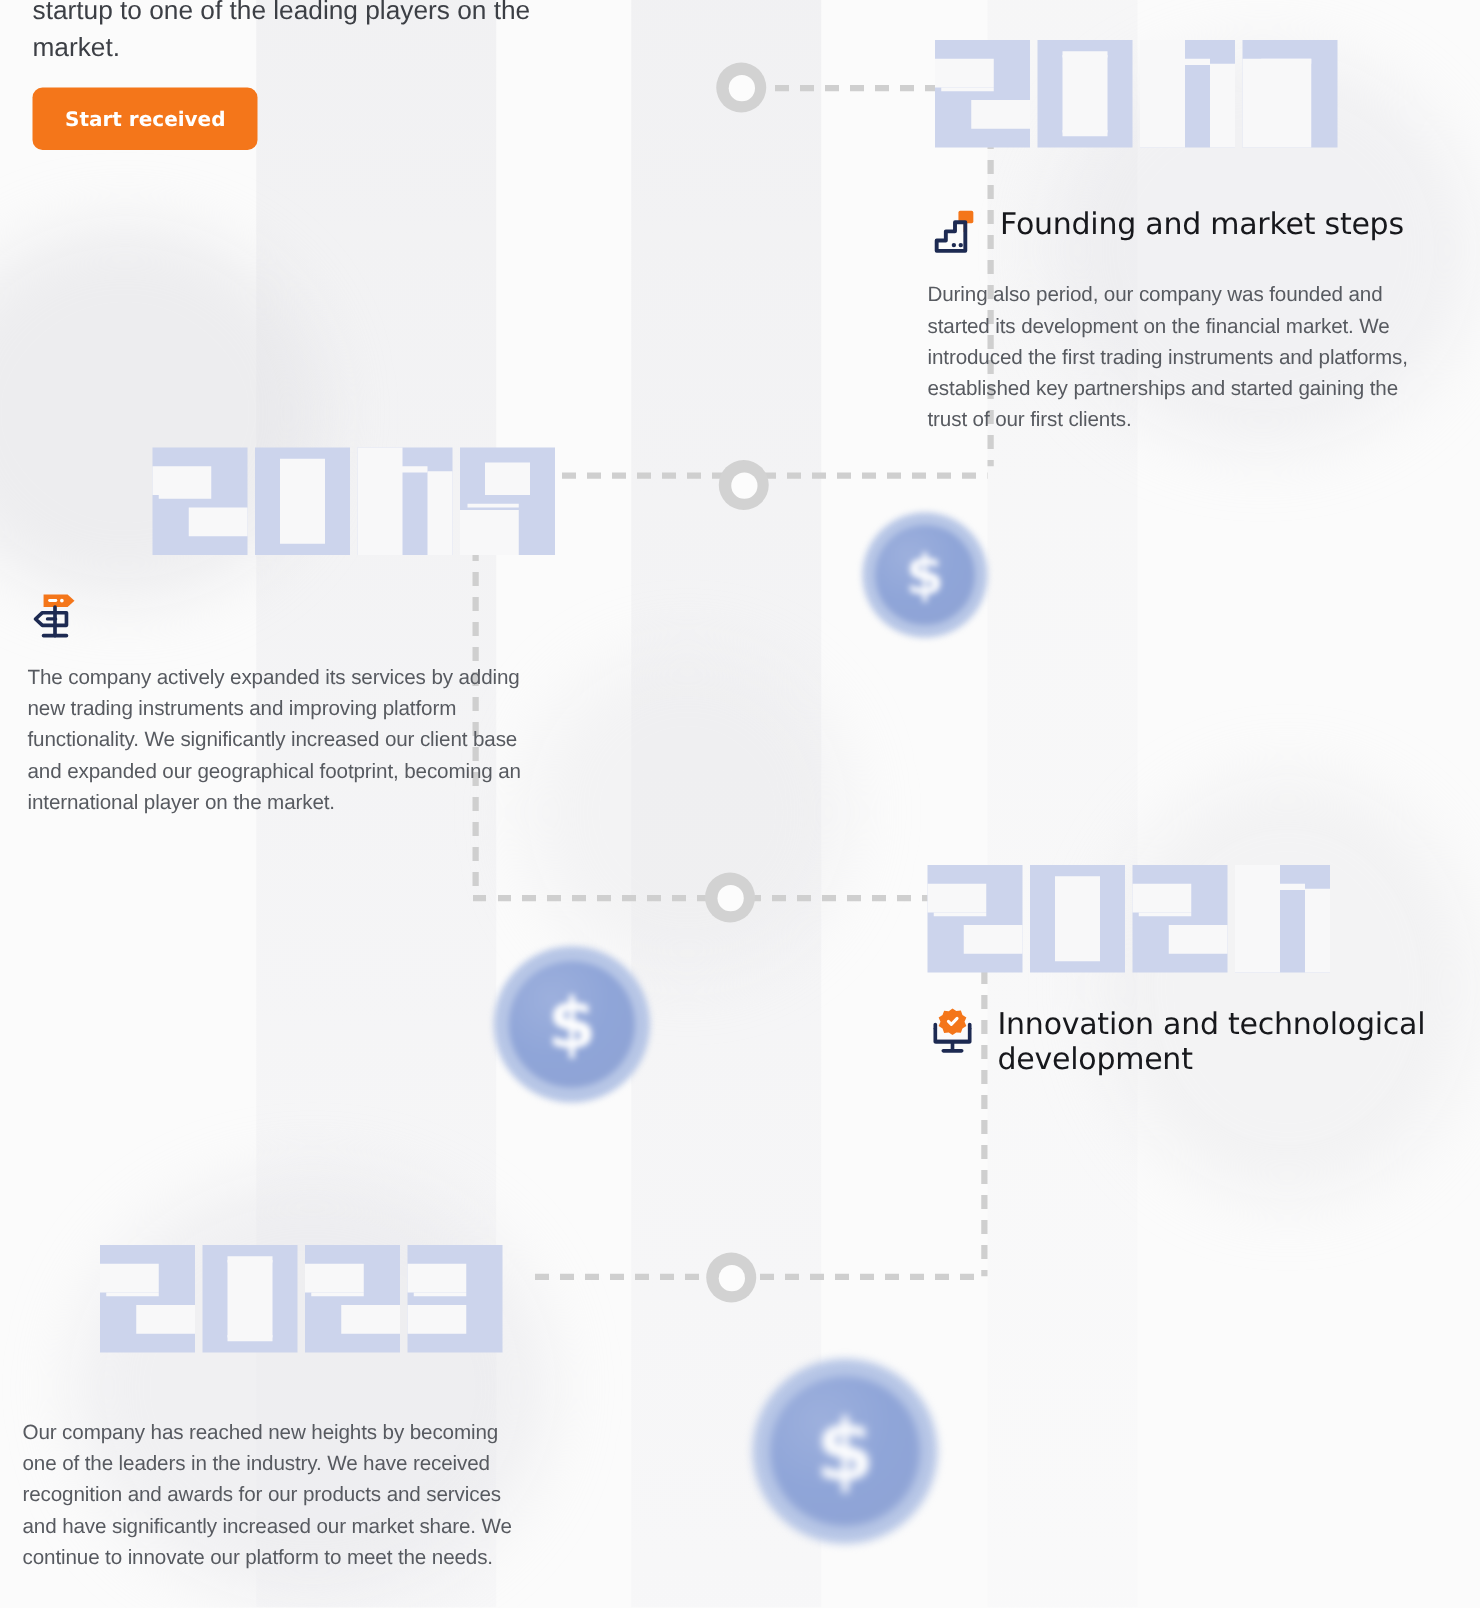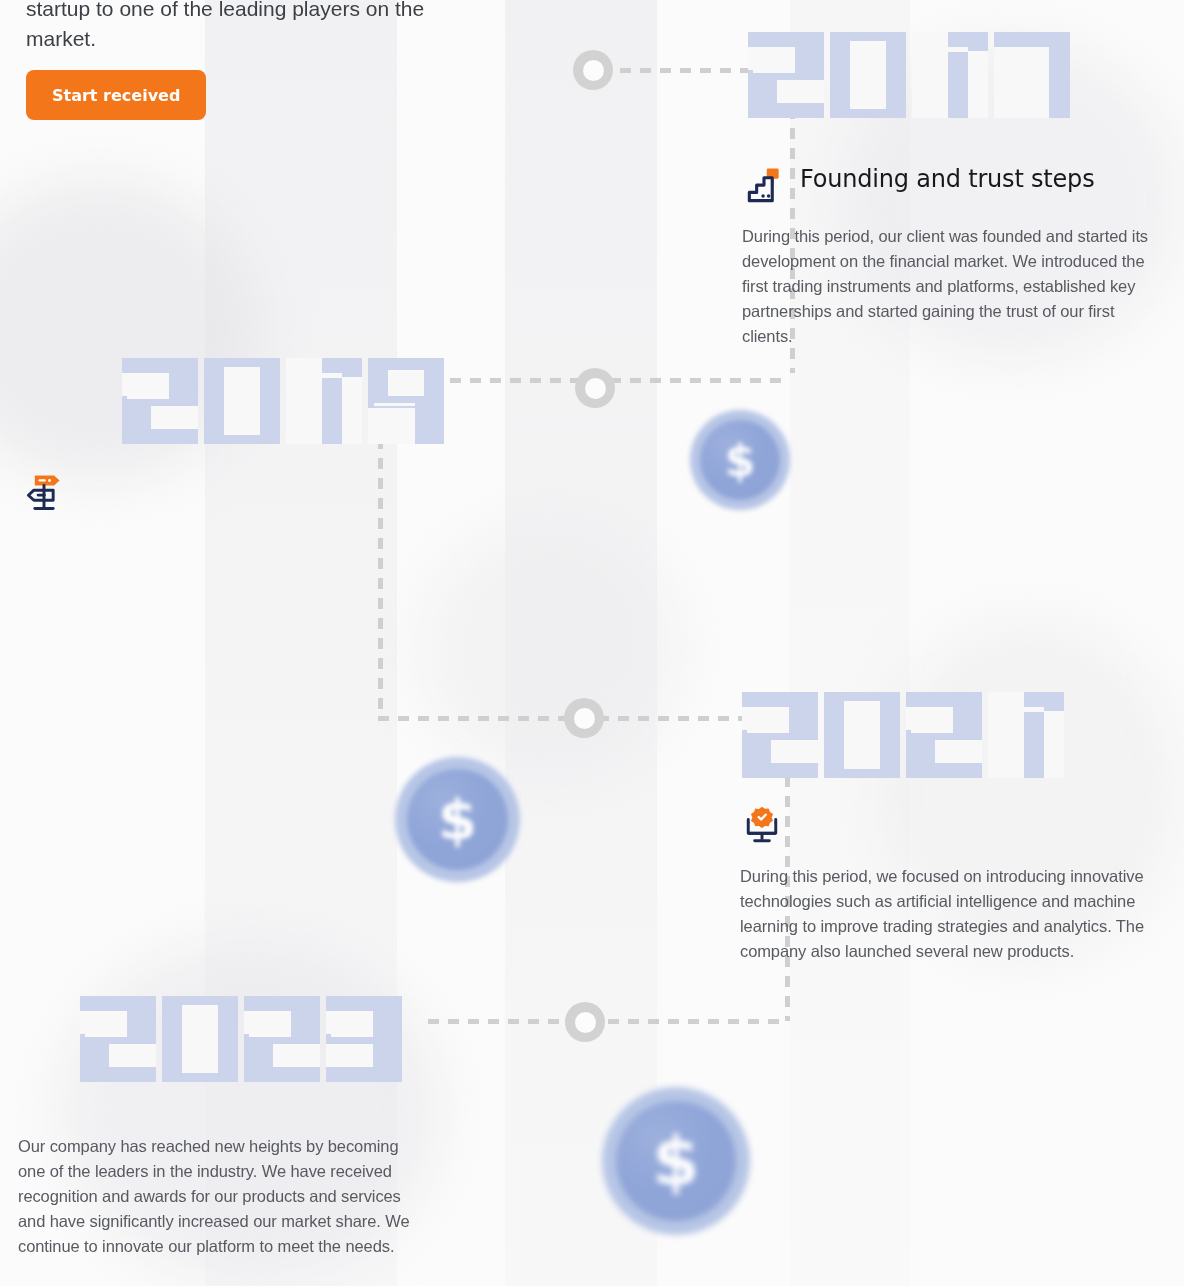--- a/index.html
+++ b/index.html
@@ -265,23 +265,23 @@
   <div class="block-head">
     <span class="block-icon">
       <svg viewBox="0 0 48 48" width="44" height="44">
         <rect x="27" y="5" width="13" height="11" rx="1.5" fill="#f4761a"></rect>
         <path d="M33 16 l0 7" stroke="#f4761a" stroke-width="3" stroke-linecap="round"></path>
         <path d="M8 40 v-9 h8 v-8 h8 v-8 h9 v25 z" fill="none" stroke="#1d2a52" stroke-width="3.4" stroke-linejoin="round"></path>
         <circle cx="23" cy="35" r="1.9" fill="#1d2a52"></circle>
         <circle cx="29" cy="35" r="1.9" fill="#1d2a52"></circle>
       </svg>
     </span>
-    <div class="block-title">Founding and trust steps</div>
-  </div>
-  <div class="block-body">During this period, our client was founded and started its development on the financial market. We introduced the first trading instruments and platforms, established key partnerships and started gaining the trust of our first clients.</div>
+    <div class="block-title">Founding and market steps</div>
+  </div>
+  <div class="block-body">During also period, our company was founded and started its development on the financial market. We introduced the first trading instruments and platforms, established key partnerships and started gaining the trust of our first clients.</div>
 </div>
 
 <div class="year" style="left:122px;top:358px;">
     <span class="digit" style="background: rgb(204, 212, 236);">
       <i style="left: 0%; top: 18%; width: 62%; height: 26%; background: rgb(248, 248, 249);"></i>
       <i style="left: 38%; top: 56%; width: 62%; height: 26%; background: rgb(248, 248, 249);"></i>
       <i style="left: 6%; top: 44%; width: 56%; height: 4%; background: rgb(248, 248, 249);"></i>
     </span>
     <span class="digit" style="background: rgb(204, 212, 236);">
       <i style="left: 26%; top: 14%; width: 48%; height: 72%; background: rgb(248, 248, 249);"></i>
@@ -307,20 +307,21 @@
         <path d="M14 6 h21 l6 5.5 -6 5.5 h-21 z" fill="#f4761a"></path>
         <rect x="18" y="10" width="8" height="2.6" rx="1.3" fill="#fff"></rect>
         <circle cx="30" cy="11.5" r="1.6" fill="#fff"></circle>
         <path d="M34 22 H13 l-6 5.5 6 5.5 h21 z" fill="none" stroke="#1d2a52" stroke-width="3.2" stroke-linejoin="round"></path>
         <rect x="16" y="26" width="10" height="2.8" rx="1.4" fill="#1d2a52"></rect>
         <path d="M24 17 v25" stroke="#1d2a52" stroke-width="3.2" stroke-linecap="round"></path>
         <path d="M14 42 h20" stroke="#1d2a52" stroke-width="3.2" stroke-linecap="round"></path>
       </svg>
     </span>
   </div>
+  <div class="block-body">The company actively expanded its services by adding new trading instruments and improving platform functionality. We significantly increased our client base and expanded our geographical footprint, becoming an international player on the market.</div>
 </div>
 
 <div class="year" style="left:742px;top:692px;">
     <span class="digit" style="background: rgb(204, 212, 236);">
       <i style="left: 0%; top: 18%; width: 62%; height: 26%; background: rgb(248, 248, 249);"></i>
       <i style="left: 38%; top: 56%; width: 62%; height: 26%; background: rgb(248, 248, 249);"></i>
       <i style="left: 6%; top: 44%; width: 56%; height: 4%; background: rgb(248, 248, 249);"></i>
     </span>
     <span class="digit" style="background: rgb(204, 212, 236);">
       <i style="left: 26%; top: 14%; width: 48%; height: 72%; background: rgb(248, 248, 249);"></i>
@@ -345,22 +346,22 @@
       <svg viewBox="0 0 48 48" width="44" height="44">
         <path d="M9 20 v12 h30 v-12" fill="none" stroke="#1d2a52" stroke-width="3.2" stroke-linejoin="round"></path>
         <path d="M9 32 h30" stroke="#1d2a52" stroke-width="3.2"></path>
         <path d="M24 32 v7" stroke="#1d2a52" stroke-width="3.2"></path>
         <path d="M16 40 h16" stroke="#1d2a52" stroke-width="3.2" stroke-linecap="round"></path>
         <path d="M9 20 v-3 M39 20 v-3" stroke="#1d2a52" stroke-width="3.2" stroke-linecap="round"></path>
         <path d="M24 3 l3.3 2.3 4-.4 1.4 3.8 3.4 2.2-1.6 3.7 1.6 3.7-3.4 2.2-1.4 3.8-4-.4L24 26.2 20.7 24l-4 .4-1.4-3.8-3.4-2.2 1.6-3.7-1.6-3.7 3.4-2.2 1.4-3.8 4 .4z" fill="#f4761a"></path>
         <path d="M20.4 14.3 l2.6 2.6 5-5.2" fill="none" stroke="#fff" stroke-width="2.6" stroke-linecap="round" stroke-linejoin="round"></path>
       </svg>
     </span>
-  </div>
-  <div class="block-body">During this period, we focused on introducing innovative technologies such as artificial intelligence and machine learning to improve trading strategies and analytics. The company also launched several new products.</div>
+    <div class="block-title">Innovation and technological development</div>
+  </div>
 </div>
 
 <div class="year" style="left:80px;top:996px;">
     <span class="digit" style="background: rgb(204, 212, 236);">
       <i style="left: 0%; top: 18%; width: 62%; height: 26%; background: rgb(248, 248, 249);"></i>
       <i style="left: 38%; top: 56%; width: 62%; height: 26%; background: rgb(248, 248, 249);"></i>
       <i style="left: 6%; top: 44%; width: 56%; height: 4%; background: rgb(248, 248, 249);"></i>
     </span>
     <span class="digit" style="background: rgb(204, 212, 236);">
       <i style="left: 26%; top: 14%; width: 48%; height: 72%; background: rgb(248, 248, 249);"></i>

